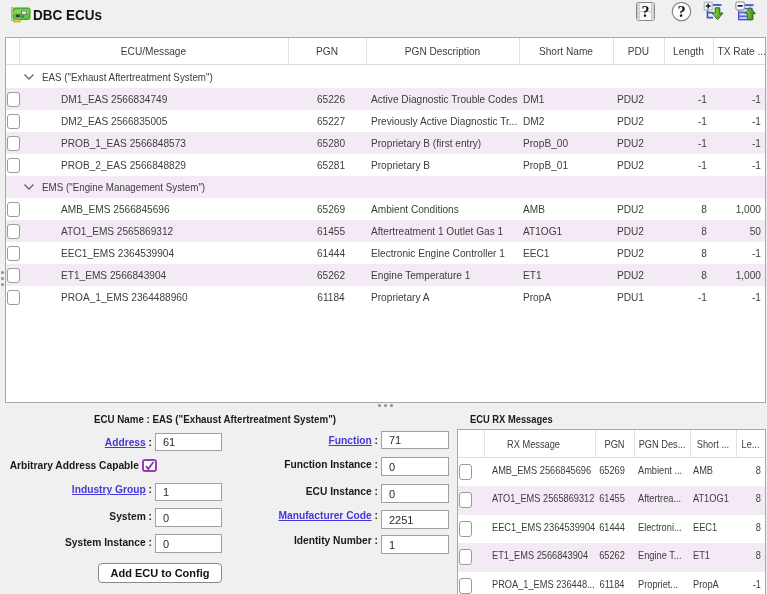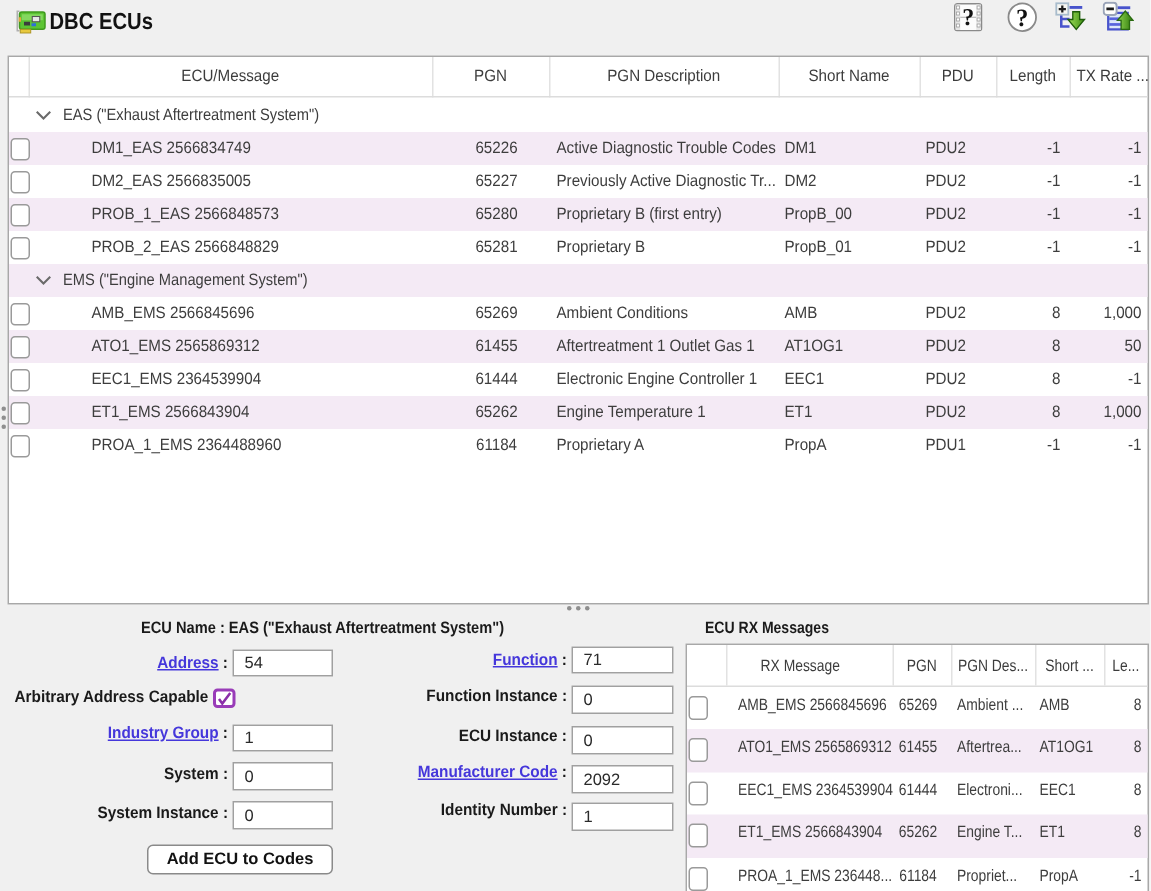--- a/index.html
+++ b/index.html
@@ -205,51 +205,51 @@
 <div class="dot" style="left:384px; top:404px;"></div>
 <div class="dot" style="left:390px; top:404px;"></div>
 
 <div class="dot" style="left:1px; top:271px;"></div>
 <div class="dot" style="left:1px; top:277px;"></div>
 <div class="dot" style="left:1px; top:283px;"></div>
 
 <div class="abs" style="left:94px; top:413px; font-size:11px; font-weight:bold; color:#1a1a1a; transform:scaleX(0.887); transform-origin:0 50%;">ECU Name : EAS ("Exhaust Aftertreatment System")</div>
 
 <div class="lbl" style="left:0px; top:435.5px; width:152px;"><span class="lnk">Address</span> :</div>
-<div class="inp" style="left:155px; top:433px; width:67px; height:18px;">54</div>
+<div class="inp" style="left:155px; top:433px; width:67px; height:18px;">61</div>
 
 <div class="lbl" style="left:0px; top:459.3px; width:138px;">Arbitrary Address Capable</div>
 <div class="abs" style="left:142px; top:458.5px; width:15px; height:13.5px; background:#fff; border:2px solid #993cb8; border-radius:3px;">
   <svg width="11" height="10" viewBox="0 0 11 10" style="position:absolute; left:0px; top:0px;">
       <path d="M2 5 L4.2 8 L9.5 1" stroke="#8a2fa8" stroke-width="1.7" fill="none"></path>
     </svg>
 </div>
 
 <div class="lbl" style="left:0px; top:483px; width:152px;"><span class="lnk">Industry Group</span> :</div>
 <div class="inp" style="left:155px; top:483px; width:67px; height:18px;">1</div>
 
 <div class="lbl" style="left:0px; top:509.8px; width:152px;">System :</div>
 <div class="inp" style="left:155px; top:508px; width:67px; height:19px;">0</div>
 
 <div class="lbl" style="left:0px; top:535.6px; width:152px;">System Instance :</div>
 <div class="inp" style="left:155px; top:534px; width:67px; height:19px;">0</div>
 
-<div class="abs" style="left:98px; top:563px; width:124px; height:20px; background:#fff; border:1px solid #8a8a8a; border-radius:4px; font-size:11px; font-weight:bold; color:#111; display:flex; align-items:center; justify-content:center;">Add ECU to Codes</div>
+<div class="abs" style="left:98px; top:563px; width:124px; height:20px; background:#fff; border:1px solid #8a8a8a; border-radius:4px; font-size:11px; font-weight:bold; color:#111; display:flex; align-items:center; justify-content:center;">Add ECU to Config</div>
 
 <div class="lbl" style="left:200px; top:433.5px; width:178px;"><span class="lnk">Function</span> :</div>
 <div class="inp" style="left:381px; top:431px; width:68px; height:18px;">71</div>
 
 <div class="lbl" style="left:200px; top:458px; width:178px;">Function Instance :</div>
 <div class="inp" style="left:381px; top:457px; width:68px; height:19px;">0</div>
 
 <div class="lbl" style="left:200px; top:485px; width:178px;">ECU Instance :</div>
 <div class="inp" style="left:381px; top:484px; width:68px; height:19px;">0</div>
 
 <div class="lbl" style="left:200px; top:508.5px; width:178px;"><span class="lnk">Manufacturer Code</span> :</div>
-<div class="inp" style="left:381px; top:510px; width:68px; height:19px;">2092</div>
+<div class="inp" style="left:381px; top:510px; width:68px; height:19px;">2251</div>
 
 <div class="lbl" style="left:200px; top:533.5px; width:178px;">Identity Number :</div>
 <div class="inp" style="left:381px; top:535px; width:68px; height:19px;">1</div>
 
 <div class="abs" style="left:470px; top:413px; font-size:11px; font-weight:bold; color:#1a1a1a; transform:scaleX(0.85); transform-origin:0 50%;">ECU RX Messages</div>
 <div class="abs tbl" style="left:457px; top:429px; width:309px; height:170px;"></div>
 <div class="vdiv" style="left:484px; top:430px; height:27px;"></div>
 <div class="vdiv" style="left:595px; top:430px; height:27px;"></div>
 <div class="vdiv" style="left:634px; top:430px; height:27px;"></div>
 <div class="vdiv" style="left:690px; top:430px; height:27px;"></div>

